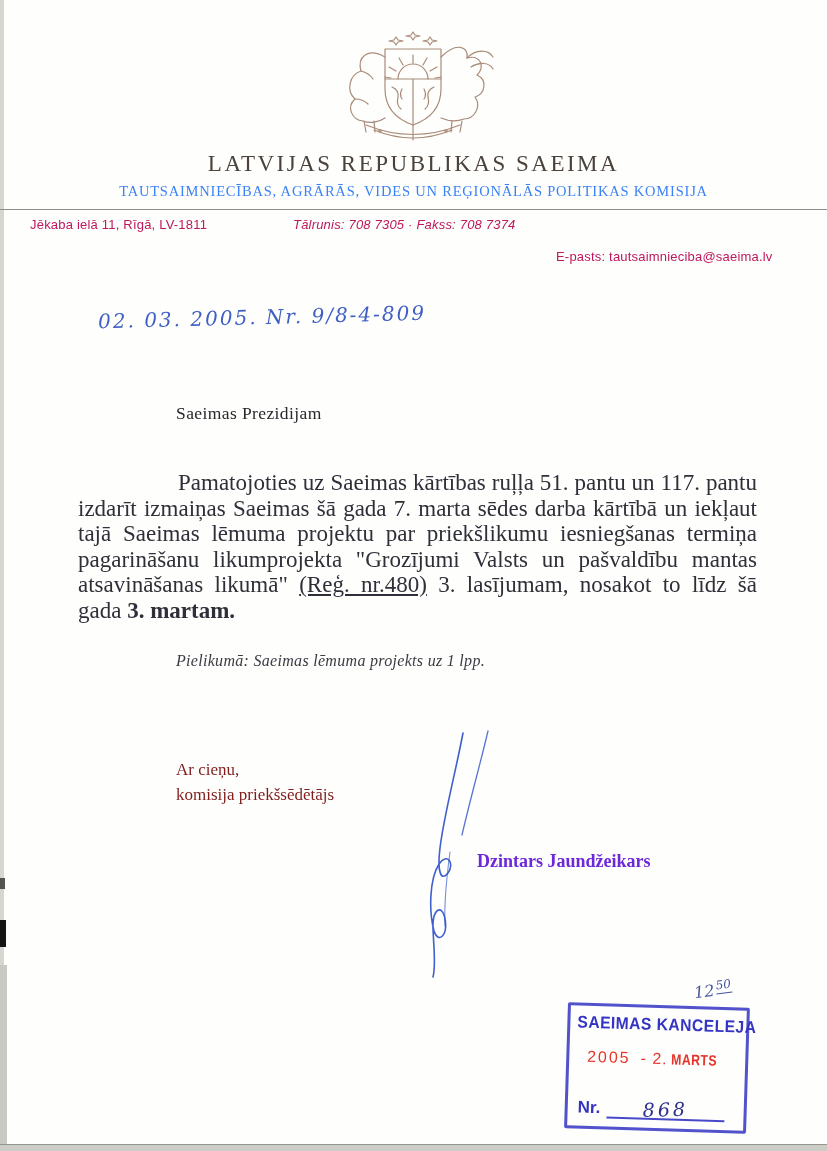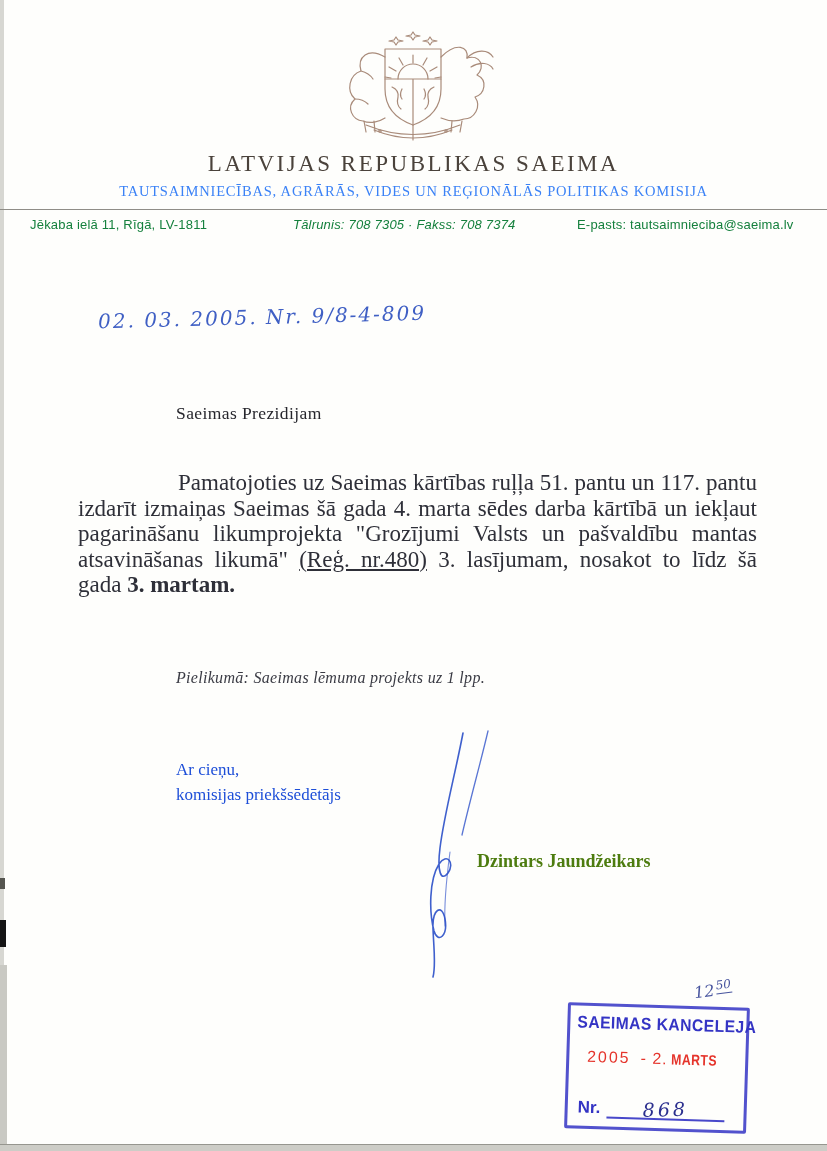--- a/index.html
+++ b/index.html
@@ -19,46 +19,46 @@
   .hdr-title{
     position:absolute;left:0;top:151px;width:100%;text-align:center;
     font-size:23px;letter-spacing:2.5px;color:#4a423b;font-weight:400;
   }
   .hdr-subtitle{
     position:absolute;left:0;top:183px;width:100%;text-align:center;
     font-size:14.5px;letter-spacing:0.8px;color:#3b82f6;
   }
   .hdr-rule{position:absolute;left:0;top:209px;width:827px;height:1px;background:#8f8d87;}
   .contact{position:absolute;top:217px;font-family:"Liberation Sans",sans-serif;
-    font-size:13px;color:#15803d;letter-spacing:0.2px;}
+    font-size:13px;color:#be185d;letter-spacing:0.2px;}
   .contact.addr{left:30px;}
   .contact.phone{left:293px;font-style:italic;}
-  .contact.mail{left:577px;}
+  .contact.mail{left:556px;margin-top:32px;}
   
   .hand{color:#3f5fc4;font-family:"DejaVu Serif",serif;font-style:italic;}
   .ref-number{
     position:absolute;left:98px;top:305px;font-size:20px;letter-spacing:2px;
     transform:rotate(-1.5deg);
   }
   
   .recipient{position:absolute;left:176px;top:403px;font-size:17.5px;font-weight:normal;
     letter-spacing:0.4px;color:#26262c;}
   .body-text{position:absolute;left:78px;top:470px;width:679px;
     font-size:23px;line-height:25.5px;color:#2e2f38;}
   .bline{text-align:justify;text-align-last:justify;}
   .bline.first{text-indent:100px;}
   .bline.last{text-align:left;text-align-last:left;}
   .ref-italic{text-decoration:underline;}
   .bold{font-weight:bold;}
   .attachment{position:absolute;left:176px;top:652px;font-size:16px;font-style:italic;
-    color:#3a3b44;letter-spacing:0.3px;margin-top:17px;}
-  .closing{position:absolute;left:176px;font-size:17px;color:#1d4ed8;}
+    color:#3a3b44;letter-spacing:0.3px;}
+  .closing{position:absolute;left:176px;font-size:17px;color:#7f1d1d;}
   .closing.l1{top:760px;}
   .closing.l2{top:785px;}
-  .signer{position:absolute;left:477px;top:851px;font-size:18px;font-weight:bold;color:#4d7c0f;}
+  .signer{position:absolute;left:477px;top:851px;font-size:18px;font-weight:bold;color:#6d28d9;}
   .signature-svg{position:absolute;left:400px;top:730px;width:95px;height:250px;}
   
   .time-note{position:absolute;left:694px;top:981px;transform:rotate(-7deg);
     color:#47549e;font-family:"DejaVu Serif",serif;font-style:italic;font-size:16px;}
   .time-note .sup{font-size:12px;position:relative;top:-6px;left:2px;
     border-bottom:1.5px solid #47549e;padding-bottom:1px;}
   
   .stamp{
     position:absolute;left:566px;top:1005px;width:176px;height:120px;
     border:3px solid rgba(52,52,196,0.85);border-radius:2px;
@@ -132,37 +132,38 @@
   <span class="contact addr">Jēkaba ielā 11, Rīgā, LV-1811</span>
   <span class="contact phone">Tālrunis: 708 7305 · Fakss: 708 7374</span>
   <span class="contact mail">E-pasts: tautsaimnieciba@saeima.lv</span>
 
   <div class="hand ref-number">02. 03. 2005. Nr. 9/8-4-809</div>
 
   <div class="recipient">Saeimas Prezidijam</div>
 
   <div class="body-text">
     <div class="bline first">Pamatojoties uz Saeimas kārtības ruļļa 51. pantu un 117. pantu</div>
-    <div class="bline">izdarīt izmaiņas Saeimas šā gada 4. marta sēdes darba kārtībā un iekļaut</div>
+    <div class="bline">izdarīt izmaiņas Saeimas šā gada 7. marta sēdes darba kārtībā un iekļaut</div>
+    <div class="bline">tajā Saeimas lēmuma projektu par priekšlikumu iesniegšanas termiņa</div>
     <div class="bline">pagarināšanu likumprojekta  "Grozījumi Valsts un pašvaldību mantas</div>
     <div class="bline">
       <span>atsavināšanas likumā"</span>
       <span class="ref-italic">(Reģ. nr.480)</span>
       <span>3. lasījumam, nosakot to līdz šā</span>
     </div>
     <div class="bline last">
       <span>gada</span>
       <span class="bold">3. martam.</span>
     </div>
   </div>
 
   <div class="attachment">Pielikumā: Saeimas lēmuma projekts uz 1 lpp.</div>
 
   <div class="closing l1">Ar cieņu,</div>
-  <div class="closing l2">komisijas priekšsēdētājs</div>
+  <div class="closing l2">komisija priekšsēdētājs</div>
 
   <svg class="signature-svg" viewBox="0 0 95 250" fill="none" stroke="#2f52c9" stroke-linecap="round">
     <path stroke-width="1.6" opacity="0.92" d="M63 3 C55 45 44 85 40 118 C37 142 41 152 48 143 C55 133 47 122 39 134 C29 150 29 182 34 201 C38 214 48 206 45 189 C42 173 32 179 33 199 C34 222 36 236 33 247"></path>
     <path stroke-width="1.3" opacity="0.8" d="M88 1 C80 35 70 70 62 105"></path>
     <path stroke-width="1.1" opacity="0.65" d="M50 122 C46 152 44 176 45 196"></path>
   </svg>
 
   <div class="signer">Dzintars Jaundžeikars</div>
 
   <div class="time-note">

